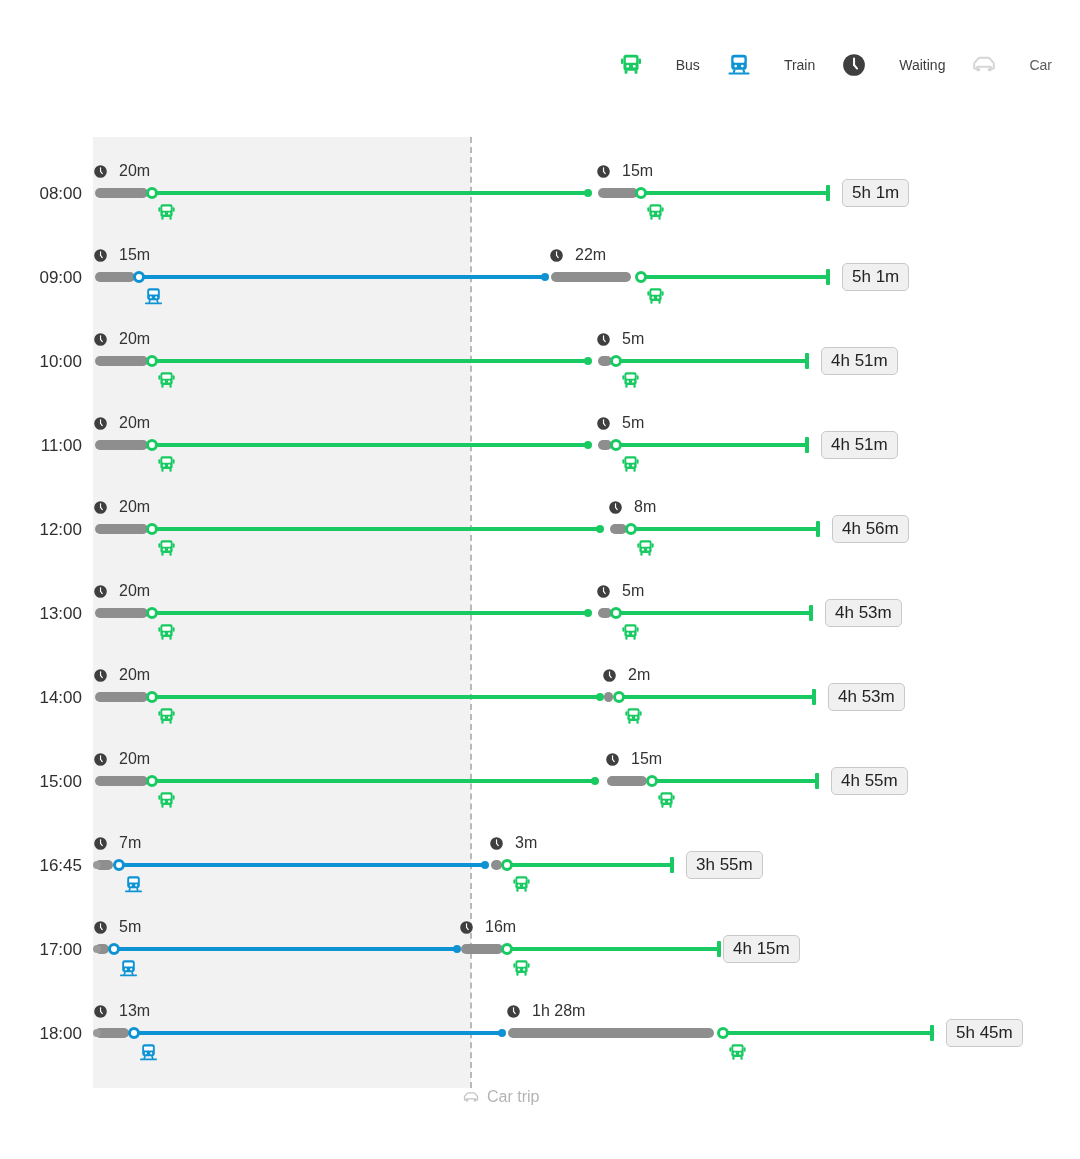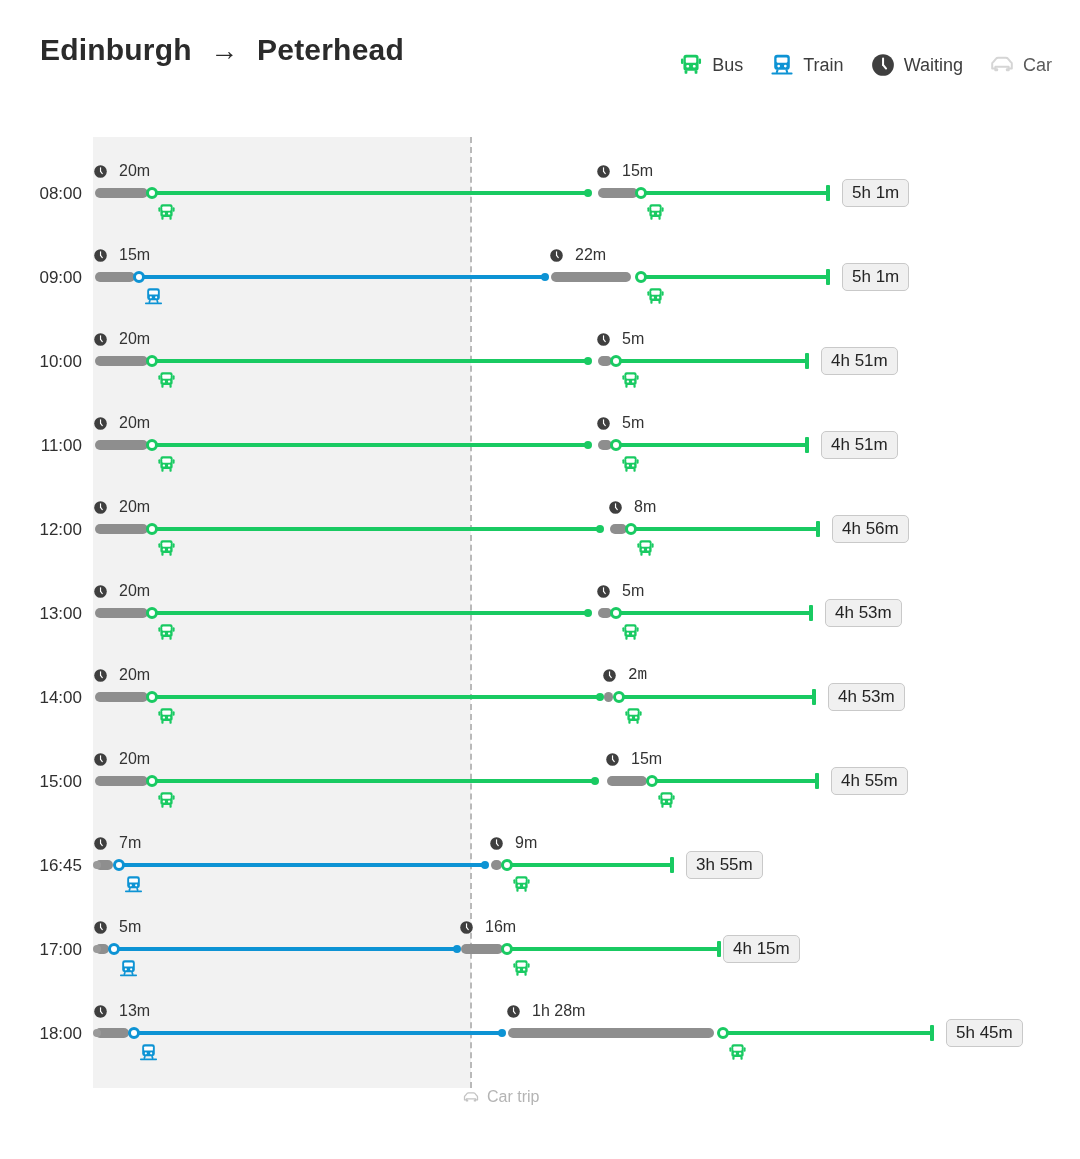--- a/index.html
+++ b/index.html
@@ -52,22 +52,23 @@
     display: flex;
     align-items: center;
     gap: 26px;
   }
   .legend-item {
     display: flex;
     align-items: center;
     gap: 8px;
   }
   .legend-label {
-    font-size: 18px;
+    font-size: 14px;
     color: #3d3d3d;
+    margin-left: 24px;
   }
   .legend-label.muted { color: #5a5a5a; }
 
   
   #plot {
     position: absolute;
     left: 0;
     top: 130px;
     width: 1080px;
     height: 960px;
@@ -186,25 +187,20 @@
     border-radius: 5px;
     white-space: nowrap;
   }
 </style>
 </head>
 <body>
 
 <div id="page">
 
   <div id="header">
-    <div id="title">
-      <span>Edinburgh</span>
-      <span class="arrow">→</span>
-      <span>Peterhead</span>
-    </div>
   </div>
 
   <div id="legend">
       <div class="legend-item">
         <span style="display: inline-flex;">
           <svg width="26" height="26" viewBox="0 0 22 22">
             <rect x="4.6" y="2.4" width="12.8" height="13.4" rx="2.2" fill="#19ca62"></rect>
             <rect x="6.6" y="4.6" width="8.8" height="4.6" rx="1" fill="#ffffff"></rect>
             <rect x="7.1" y="11.1" width="2.3" height="2.1" rx="0.7" fill="#ffffff"></rect>
             <rect x="12.6" y="11.1" width="2.3" height="2.1" rx="0.7" fill="#ffffff"></rect>
@@ -594,21 +590,21 @@
             <rect x="4.6" y="2.4" width="12.8" height="13.4" rx="2.2" fill="#19ca62"></rect>
             <rect x="6.6" y="4.6" width="8.8" height="4.6" rx="1" fill="#ffffff"></rect>
             <rect x="7.1" y="11.1" width="2.3" height="2.1" rx="0.7" fill="#ffffff"></rect>
             <rect x="12.6" y="11.1" width="2.3" height="2.1" rx="0.7" fill="#ffffff"></rect>
             <rect x="2.5" y="5.6" width="2.1" height="4.6" rx="1" fill="#19ca62"></rect>
             <rect x="17.4" y="5.6" width="2.1" height="4.6" rx="1" fill="#19ca62"></rect>
             <rect x="5.6" y="15.4" width="2.3" height="3.1" rx="0.8" fill="#19ca62"></rect>
             <rect x="14.1" y="15.4" width="2.3" height="3.1" rx="0.8" fill="#19ca62"></rect>
           </svg></div>
         <div class="wait" style="left: 604px; width: 9px;"></div>
-        <div class="waitlabel" style="left: 602px; font-family: Liberation Mono, monospace;">
+        <div class="waitlabel" style="left: 602px;">
           <span style="display: inline-flex;">
             <svg width="15" height="15" viewBox="0 0 22 22">
               <circle cx="11" cy="11" r="9.2" fill="#3f3f3f"></circle>
               <rect x="10.2" y="4.6" width="1.7" height="7.2" rx="0.8" fill="#ffffff"></rect>
               <rect x="10.2" y="10.2" width="1.7" height="5.6" rx="0.8" fill="#ffffff" transform="rotate(-40 11 11)"></rect>
             </svg>
           </span>
           <span>2m</span>
         </div>
         <div class="seg bus" style="left: 619px; width: 195px;"></div>
@@ -705,21 +701,21 @@
           </svg></div>
         <div class="wait" style="left: 491px; width: 11px;"></div>
         <div class="waitlabel" style="left: 489px;">
           <span style="display: inline-flex;">
             <svg width="15" height="15" viewBox="0 0 22 22">
               <circle cx="11" cy="11" r="9.2" fill="#3f3f3f"></circle>
               <rect x="10.2" y="4.6" width="1.7" height="7.2" rx="0.8" fill="#ffffff"></rect>
               <rect x="10.2" y="10.2" width="1.7" height="5.6" rx="0.8" fill="#ffffff" transform="rotate(-40 11 11)"></rect>
             </svg>
           </span>
-          <span>9m</span>
+          <span>3m</span>
         </div>
         <div class="seg bus" style="left: 507px; width: 165px;"></div>
         <div class="dot open-bus" style="left: 501px;"></div>
         <div class="endcap bus" style="left: 670px;"></div>
         <div class="modeicon" style="left: 511px;"><svg width="21" height="21" viewBox="0 0 22 22">
             <rect x="4.6" y="2.4" width="12.8" height="13.4" rx="2.2" fill="#19ca62"></rect>
             <rect x="6.6" y="4.6" width="8.8" height="4.6" rx="1" fill="#ffffff"></rect>
             <rect x="7.1" y="11.1" width="2.3" height="2.1" rx="0.7" fill="#ffffff"></rect>
             <rect x="12.6" y="11.1" width="2.3" height="2.1" rx="0.7" fill="#ffffff"></rect>
             <rect x="2.5" y="5.6" width="2.1" height="4.6" rx="1" fill="#19ca62"></rect>

